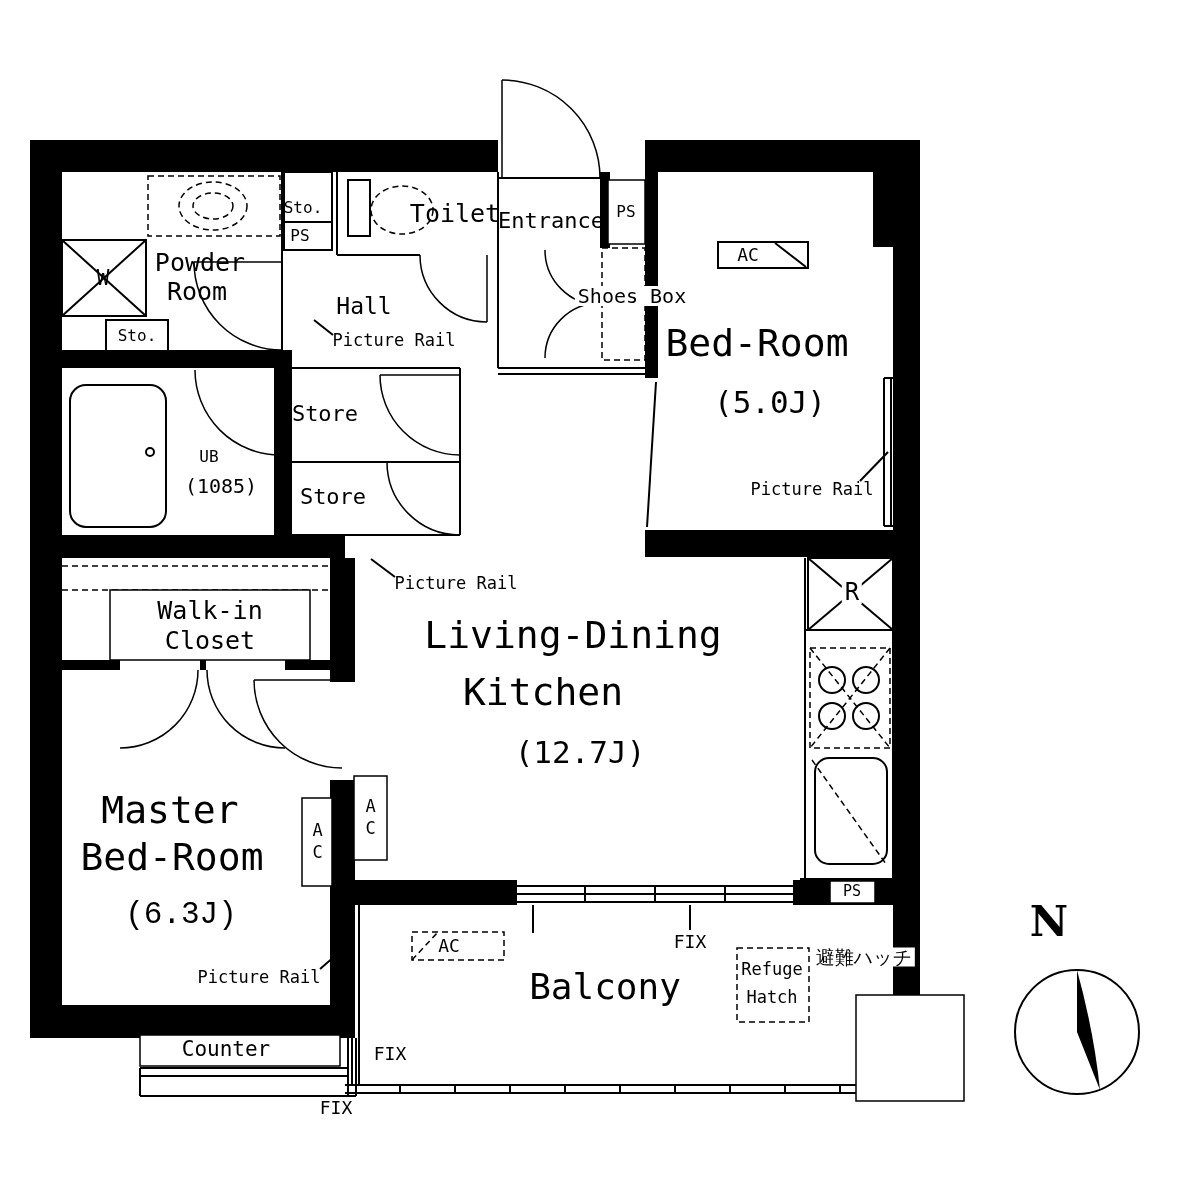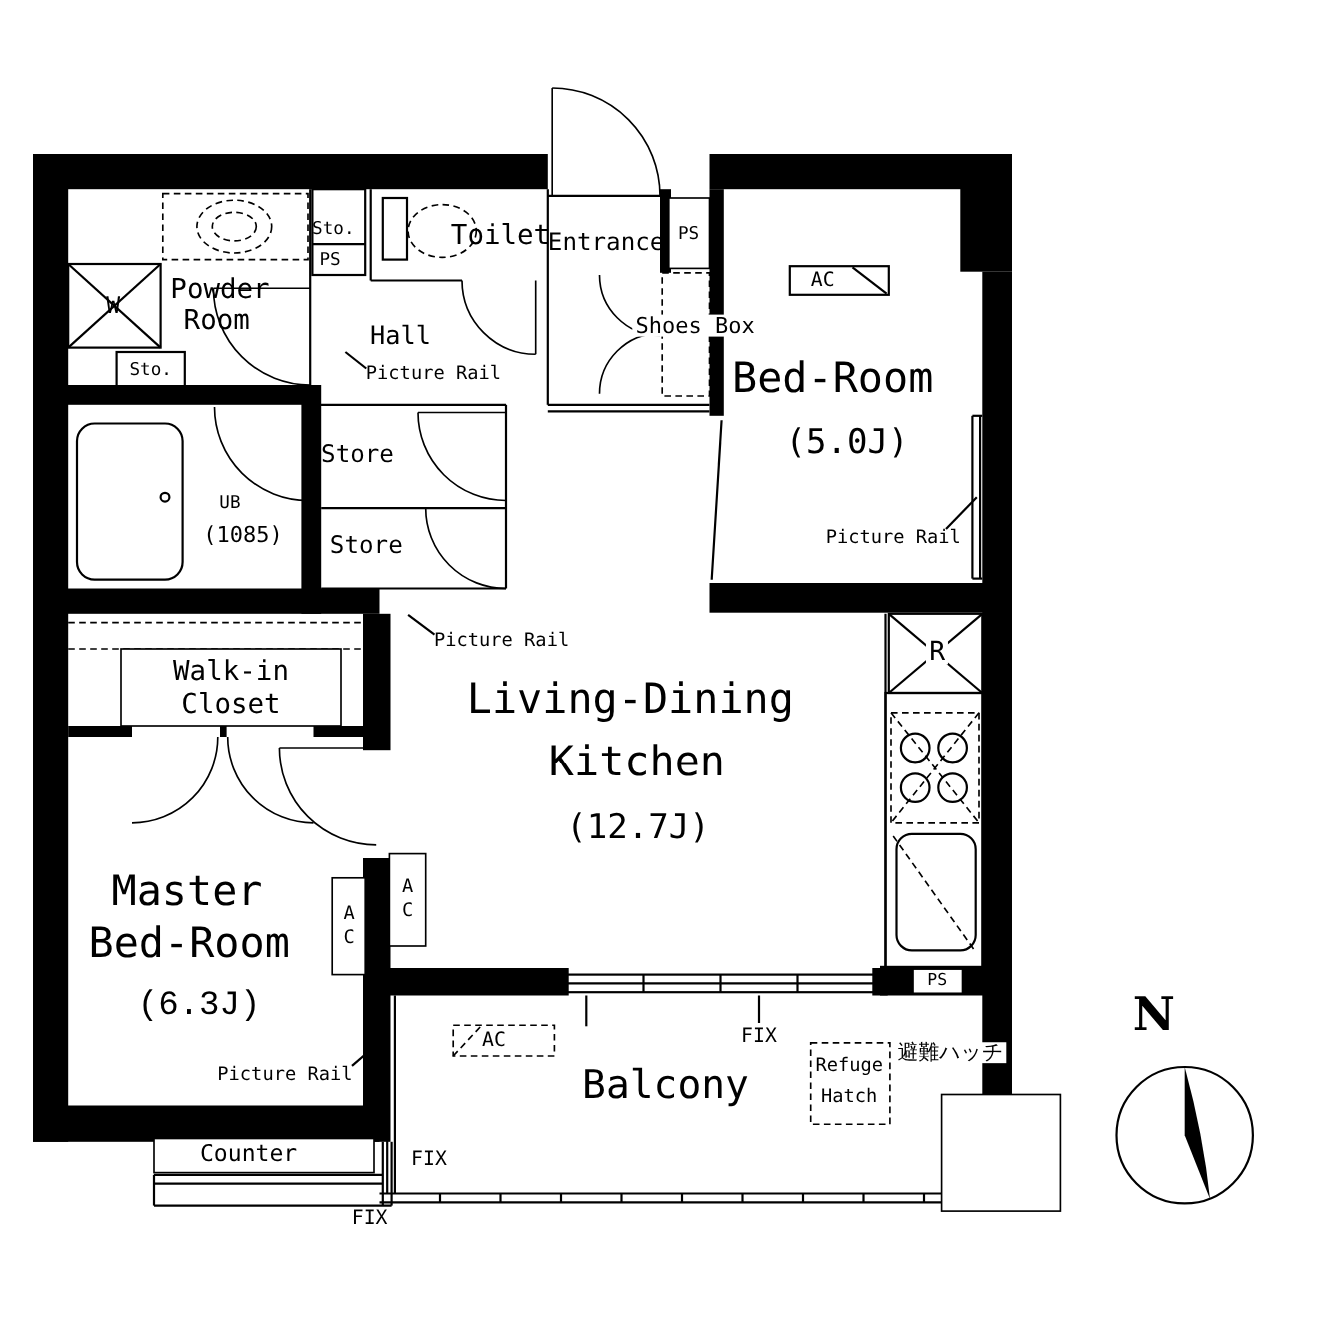--- a/index.html
+++ b/index.html
@@ -181,21 +181,21 @@
 <div class="lbl" style="left:209px;top:457px;font-size:16px;">UB</div>
 <div class="lbl" style="left:221px;top:486px;font-size:20px;">(1085)</div>
 <div class="lbl" style="left:325px;top:414px;font-size:22px;">Store</div>
 <div class="lbl" style="left:333px;top:497px;font-size:22px;">Store</div>
 <div class="lbl" style="left:748px;top:255px;font-size:18px;">AC</div>
 <div class="lbl" style="left:757px;top:343px;font-size:38px;">Bed-Room</div>
 <div class="lbl" style="left:770px;top:402px;font-size:31px;">(5.0J)</div>
 <div class="lbl" style="left:812px;top:489px;font-size:17px;">Picture Rail</div>
 <div class="lbl" style="left:456px;top:583px;font-size:17px;">Picture Rail</div>
 <div class="lbl" style="left:573px;top:635px;font-size:38px;">Living-Dining</div>
-<div class="lbl" style="left:579px;top:692px;font-size:38px;">Kitchen</div>
+<div class="lbl" style="left:543px;top:692px;font-size:38px;">Kitchen</div>
 <div class="lbl" style="left:580px;top:752px;font-size:31px;">(12.7J)</div>
 <div class="lbl wbg" style="left:852px;top:592px;font-size:24px;">R</div>
 <div class="lbl" style="left:210px;top:610px;font-size:25px;">Walk-in</div>
 <div class="lbl" style="left:210px;top:640px;font-size:25px;">Closet</div>
 <div class="lbl" style="left:170px;top:810px;font-size:38px;">Master</div>
 <div class="lbl" style="left:172px;top:857px;font-size:38px;">Bed-Room</div>
 <div class="lbl" style="left:181px;top:914px;font-size:31px;font-family:Liberation Mono, monospace;">(6.3J)</div>
 <div class="lbl" style="left:259px;top:977px;font-size:17px;">Picture Rail</div>
 <div class="lbl vert" style="left:317px;top:842px;font-size:17px;">AC</div>
 <div class="lbl vert" style="left:370px;top:818px;font-size:17px;">AC</div>

